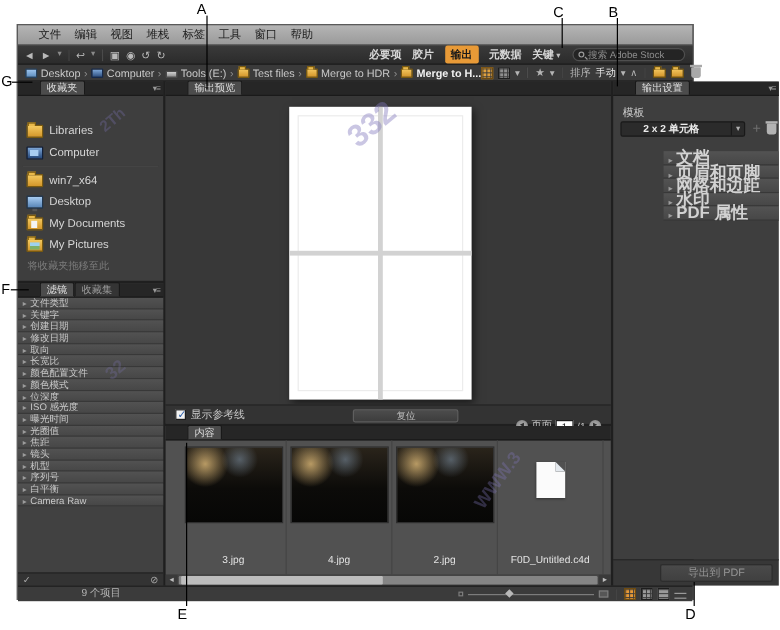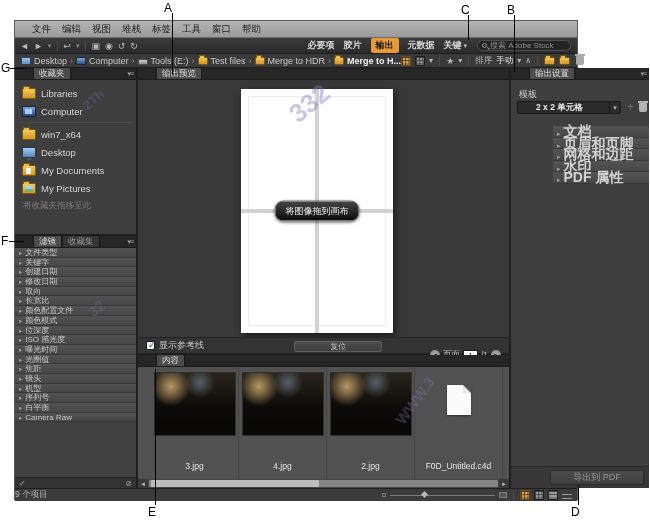--- a/index.html
+++ b/index.html
@@ -78,21 +78,21 @@
   .col-right{left:496px;width:138px;}
   .panel{position:absolute;left:0;width:100%;background:#3e3e3e;}
   .ptabs{height:12px;background:#262626;border-bottom:1px solid #1a1a1a;display:flex;align-items:flex-end;
          padding-left:18px;position:relative;}
   .ptab{font-size:8.5px;color:#dedede;background:#4c4c4c;border:1px solid #191919;border-bottom:none;
         border-radius:2px 2px 0 0;padding:0 5px;line-height:11px;white-space:nowrap;}
   .ptab.inactive{background:#343434;color:#9c9c9c;}
   .pmenu{position:absolute;right:3px;top:2px;font-size:7px;color:#9a9a9a;letter-spacing:-1px;}
   
   .fav-panel{top:0;height:166px;}
-  .fav-list{padding-top:4px;}
+  .fav-list{padding-top:20px;}
   .fav-item{display:flex;align-items:center;gap:5px;height:18px;padding-left:7px;color:#d6d6d6;font-size:9.5px;}
   .fico{width:14px;height:11px;position:relative;flex:none;background:linear-gradient(#f4c95f,#d3962a);
         border:1px solid #7a5a10;border-radius:1px;}
   .fico::before{content:"";position:absolute;top:-3px;left:0;width:5px;height:2px;background:#e9b94b;
                 border:1px solid #7a5a10;border-bottom:0;}
   .fav-item.i-computer .fico{background:linear-gradient(#7fa8d8,#24477a);border-color:#101f3a;}
   .fav-item.i-computer .fico::before{display:none;}
   .fav-item.i-computer .fico::after{content:"";position:absolute;left:2px;top:2px;width:7px;height:5px;background:#a8cdf2;}
   .fav-item.i-desktop .fico{background:linear-gradient(#a9cdf2,#5784b5);border-color:#20364e;}
   .fav-item.i-desktop .fico::before{display:none;}
@@ -172,21 +172,21 @@
   .orow{height:11.5px;line-height:11.5px;background:linear-gradient(#535353,#474747);border-bottom:1px solid #383838;
         font-size:14px;font-weight:bold;color:#d2d2d2;padding-left:4px;white-space:nowrap;margin-left:42px;}
   .orow::before{content:"\25B8";color:#9c9c9c;font-size:7px;margin-right:3px;font-weight:normal;}
   .out-foot{position:absolute;left:0;top:398px;width:100%;height:22px;background:#373737;border-top:1px solid #262626;}
   .export-btn{position:absolute;right:5px;top:3px;width:94px;height:15px;background:linear-gradient(#4a4a4a,#404040);
               border:1px solid #2d2d2d;border-radius:2px;color:#969696;font-size:9px;line-height:13px;
               font-family:inherit;padding:0;}
   
   .statusbar{position:absolute;left:0;top:467px;width:100%;height:13px;background:#3b3b3b;border-top:1px solid #1e1e1e;
              display:flex;align-items:center;font-size:8.5px;color:#b5b5b5;}
-  .sb-count{}
+  .sb-count{padding-left:15px;margin-left:38px;}
   .sb-right{margin-left:auto;display:flex;align-items:center;gap:4px;padding-right:5px;}
   .sl-min{width:4px;height:4px;border:1px solid #7c7c7c;}
   .sl-track{width:105px;height:1px;background:#7c7c7c;position:relative;}
   .sl-thumb{position:absolute;left:30%;top:-2.5px;width:5px;height:5px;background:#b8b8b8;transform:rotate(45deg);}
   .sl-max{width:8px;height:6px;border:1px solid #7c7c7c;background:#565656;}
   .sbsep{width:1px;height:9px;background:#1e1e1e;border-right:1px solid #4e4e4e;margin:0 2px;}
   .sbicon{width:10px;height:10px;border:1px solid #1e1e1e;background-color:#9a9a9a;
           background-image:linear-gradient(#3a3a3a 1px,transparent 1px),linear-gradient(90deg,#3a3a3a 1px,transparent 1px);
           background-size:3.3px 3.3px;}
   .sbicon.orange{background-color:#e89a37;border-color:#6e4b10;}
@@ -379,21 +379,20 @@
 
       <div class="col col-center">
         <div class="panel preview-panel">
           <div class="ptabs">
             <span class="ptab">输出预览</span>
           </div>
           <div class="canvas">
             <div class="page">
               <div class="guide-v"></div>
               <div class="guide-h"></div>
-              <div class="drop-pill">将图像拖到画布</div>
             </div>
           </div>
           <div class="pv-controls">
             <span class="chk">
               <span class="mark">✓</span>
             </span>
             <span class="chk-label">显示参考线</span>
             <button class="reset-btn">复位</button>
             <span class="pagenav">
               <span class="pnbtn">◂</span>

